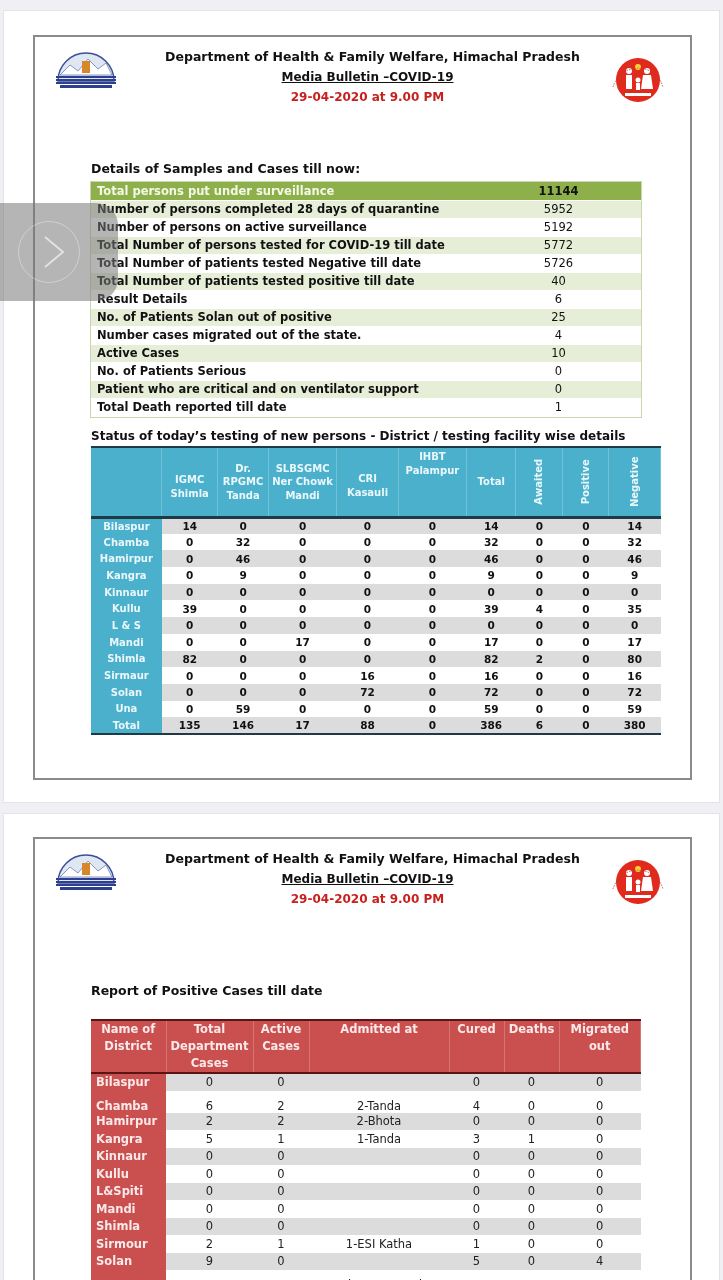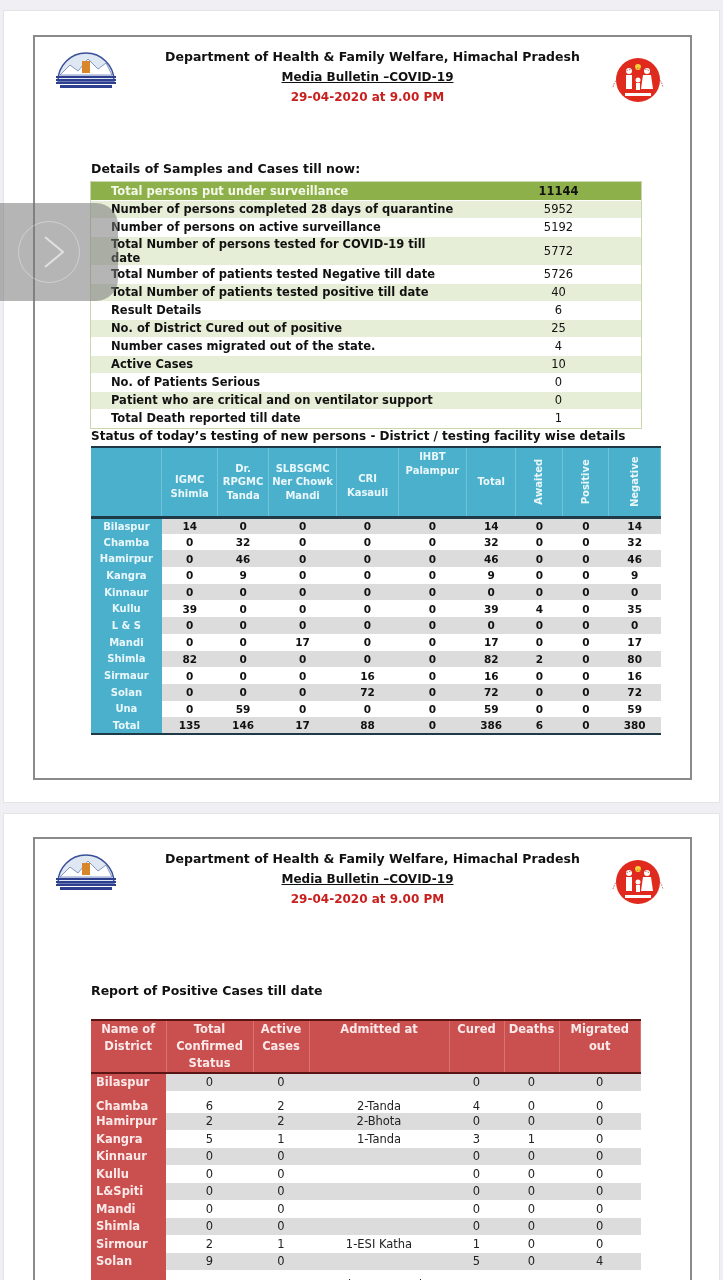--- a/index.html
+++ b/index.html
@@ -16,21 +16,21 @@
   .logo-hp { position: absolute; left: 17px; top: 8px; width: 68px; height: 44px; }
   .logo-nhm { position: absolute; left: 570px; top: 10px; width: 66px; height: 66px; }
   .hdr-title { position: absolute; left: 0; right: 0; top: 12px; text-align: center; font-size: 12.5px; font-weight: bold; color: #111; padding-left: 20px; }
   .hdr-sub { position: absolute; left: 0; right: 0; top: 33px; text-align: center; font-size: 12px; font-weight: bold; color: #111; text-decoration: underline; padding-left: 10px; }
   .hdr-date { position: absolute; left: 0; right: 0; top: 53px; text-align: center; font-size: 12px; font-weight: bold; color: #c8201e; padding-left: 10px; }
 
   .sec-title { position: absolute; font-size: 12.5px; font-weight: bold; color: #111; }
 
   
   .summary { position: absolute; left: 56px; top: 145px; width: 550px; border-collapse: collapse; font-size: 11.5px; font-weight: bold; }
-  .summary td { height: 18px; padding: 0 20px; border-bottom: 1px solid #fff; color: #111; }
+  .summary td { height: 18px; padding: 0 6px; border-bottom: 1px solid #fff; color: #111; }
   .summary td.v { text-align: center; width: 165px; font-weight: normal; }
   .summary tr.hl td { background: #8db04a; color: #f4f8e8; }
   .summary tr.hl td.v { color: #111; font-weight: bold; }
   .summary tr.g td { background: #e7eed7; }
   .summary tr.w td { background: #fff; }
   .summary { outline: 1px solid #c9d6b0; }
 
   
   .testing { position: absolute; left: 56px; top: 409px; width: 570px; border-collapse: collapse; font-size: 10.5px; font-weight: bold; }
   .testing th { background: #4bb0cc; color: #eaf7fb; font-size: 10px; font-weight: bold; text-align: center; vertical-align: middle; border-right: 1px solid #6fc2d8; line-height: 1.35; }
@@ -117,21 +117,21 @@
           </tr>
         <tr class="g">
             <td>Total Number of patients tested positive till date</td>
             <td class="v">40</td>
           </tr>
         <tr class="w">
             <td>Result Details</td>
             <td class="v">6</td>
           </tr>
         <tr class="g">
-            <td>No. of District Cured out of positive</td>
+            <td>No. of Patients Solan out of positive</td>
             <td class="v">25</td>
           </tr>
         <tr class="w">
             <td>Number cases migrated out of the state.</td>
             <td class="v">4</td>
           </tr>
         <tr class="g">
             <td>Active Cases</td>
             <td class="v">10</td>
           </tr>
@@ -355,21 +355,21 @@
         <path d="M8 40 A26 26 0 0 1 58 40" fill="none" stroke="#b03a2e" stroke-width="0.8" stroke-dasharray="1.5 1.2"></path>
         <rect x="20" y="46" width="26" height="3" fill="#fff"></rect>
       </svg>
     </div>
 
     <div class="sec-title" style="left:56px;top:144px;">Report of Positive Cases till date</div>
     <table class="positive">
       <thead>
         <tr>
           <th style="width:75px;">Name of District</th>
-          <th style="width:87px;">Total Confirmed Status</th>
+          <th style="width:87px;">Total Department Cases</th>
           <th style="width:56px;">Active Cases</th>
           <th style="width:140px;">Admitted at</th>
           <th style="width:55px;">Cured</th>
           <th style="width:55px;">Deaths</th>
           <th>Migrated out</th>
         </tr>
       </thead>
       <tbody id="positive-body">
           <tr class="s">
             <td class="d">Bilaspur</td>

